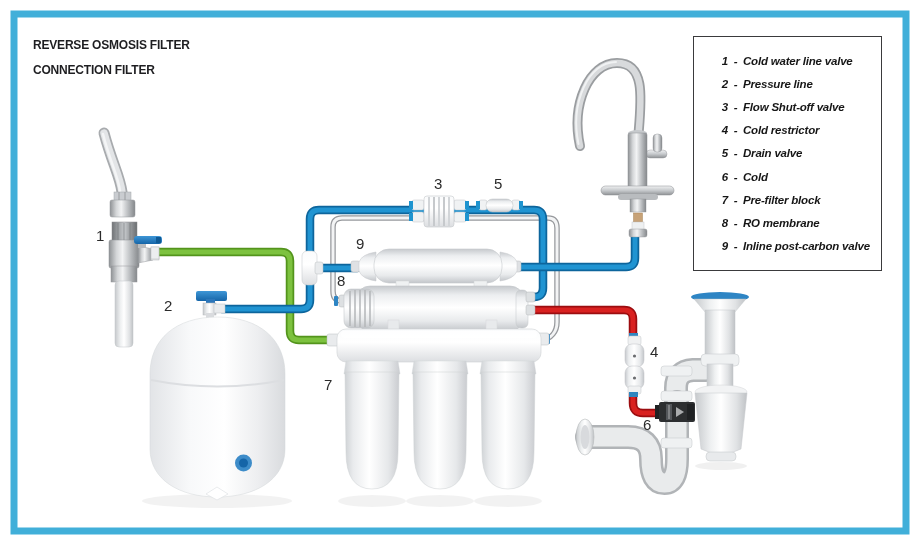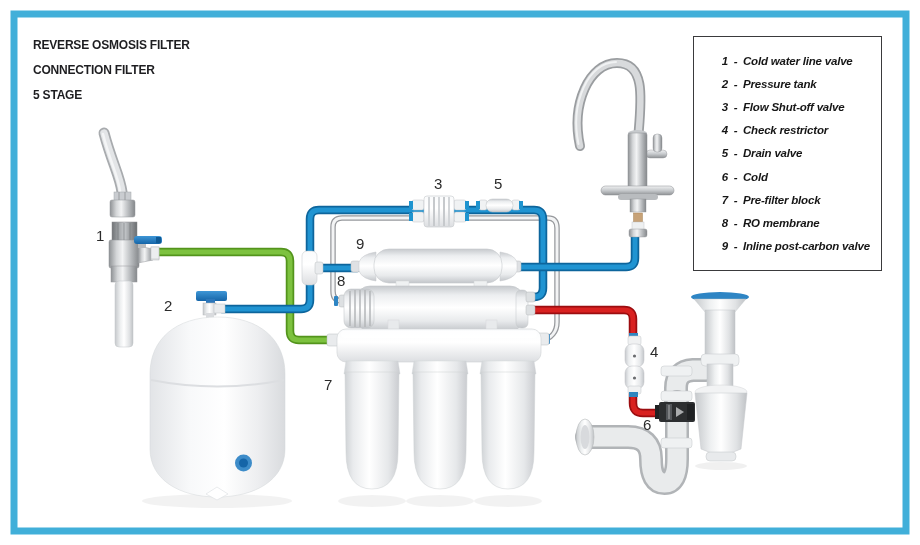--- a/index.html
+++ b/index.html
@@ -285,43 +285,42 @@
     <rect x="632" y="222" width="12" height="8" fill="#eef0f1" stroke="#c5c8cb" stroke-width="0.5"></rect>
     <rect x="629" y="229" width="18" height="8" rx="2" fill="url(#chromeX)" stroke="#8e9194" stroke-width="0.4"></rect>
   </g>
 
   <rect x="151" y="247" width="8" height="12" fill="#eceef0" stroke="#b5b8bb" stroke-width="0.5"></rect>
 </svg>
 
 <div class="title">
   <div>REVERSE OSMOSIS FILTER</div>
   <div>CONNECTION FILTER</div>
-  <div>5 STAGE</div>
 </div>
 
 <div class="legend">
   <div class="legend-row">
     <span class="legend-num">1</span>
     <span class="legend-sep">-</span>
     <span class="legend-label">Cold water line valve</span>
   </div>
   <div class="legend-row">
     <span class="legend-num">2</span>
     <span class="legend-sep">-</span>
-    <span class="legend-label">Pressure tank</span>
+    <span class="legend-label">Pressure line</span>
   </div>
   <div class="legend-row">
     <span class="legend-num">3</span>
     <span class="legend-sep">-</span>
     <span class="legend-label">Flow Shut-off valve</span>
   </div>
   <div class="legend-row">
     <span class="legend-num">4</span>
     <span class="legend-sep">-</span>
-    <span class="legend-label">Check restrictor</span>
+    <span class="legend-label">Cold restrictor</span>
   </div>
   <div class="legend-row">
     <span class="legend-num">5</span>
     <span class="legend-sep">-</span>
     <span class="legend-label">Drain valve</span>
   </div>
   <div class="legend-row">
     <span class="legend-num">6</span>
     <span class="legend-sep">-</span>
     <span class="legend-label">Cold</span>

